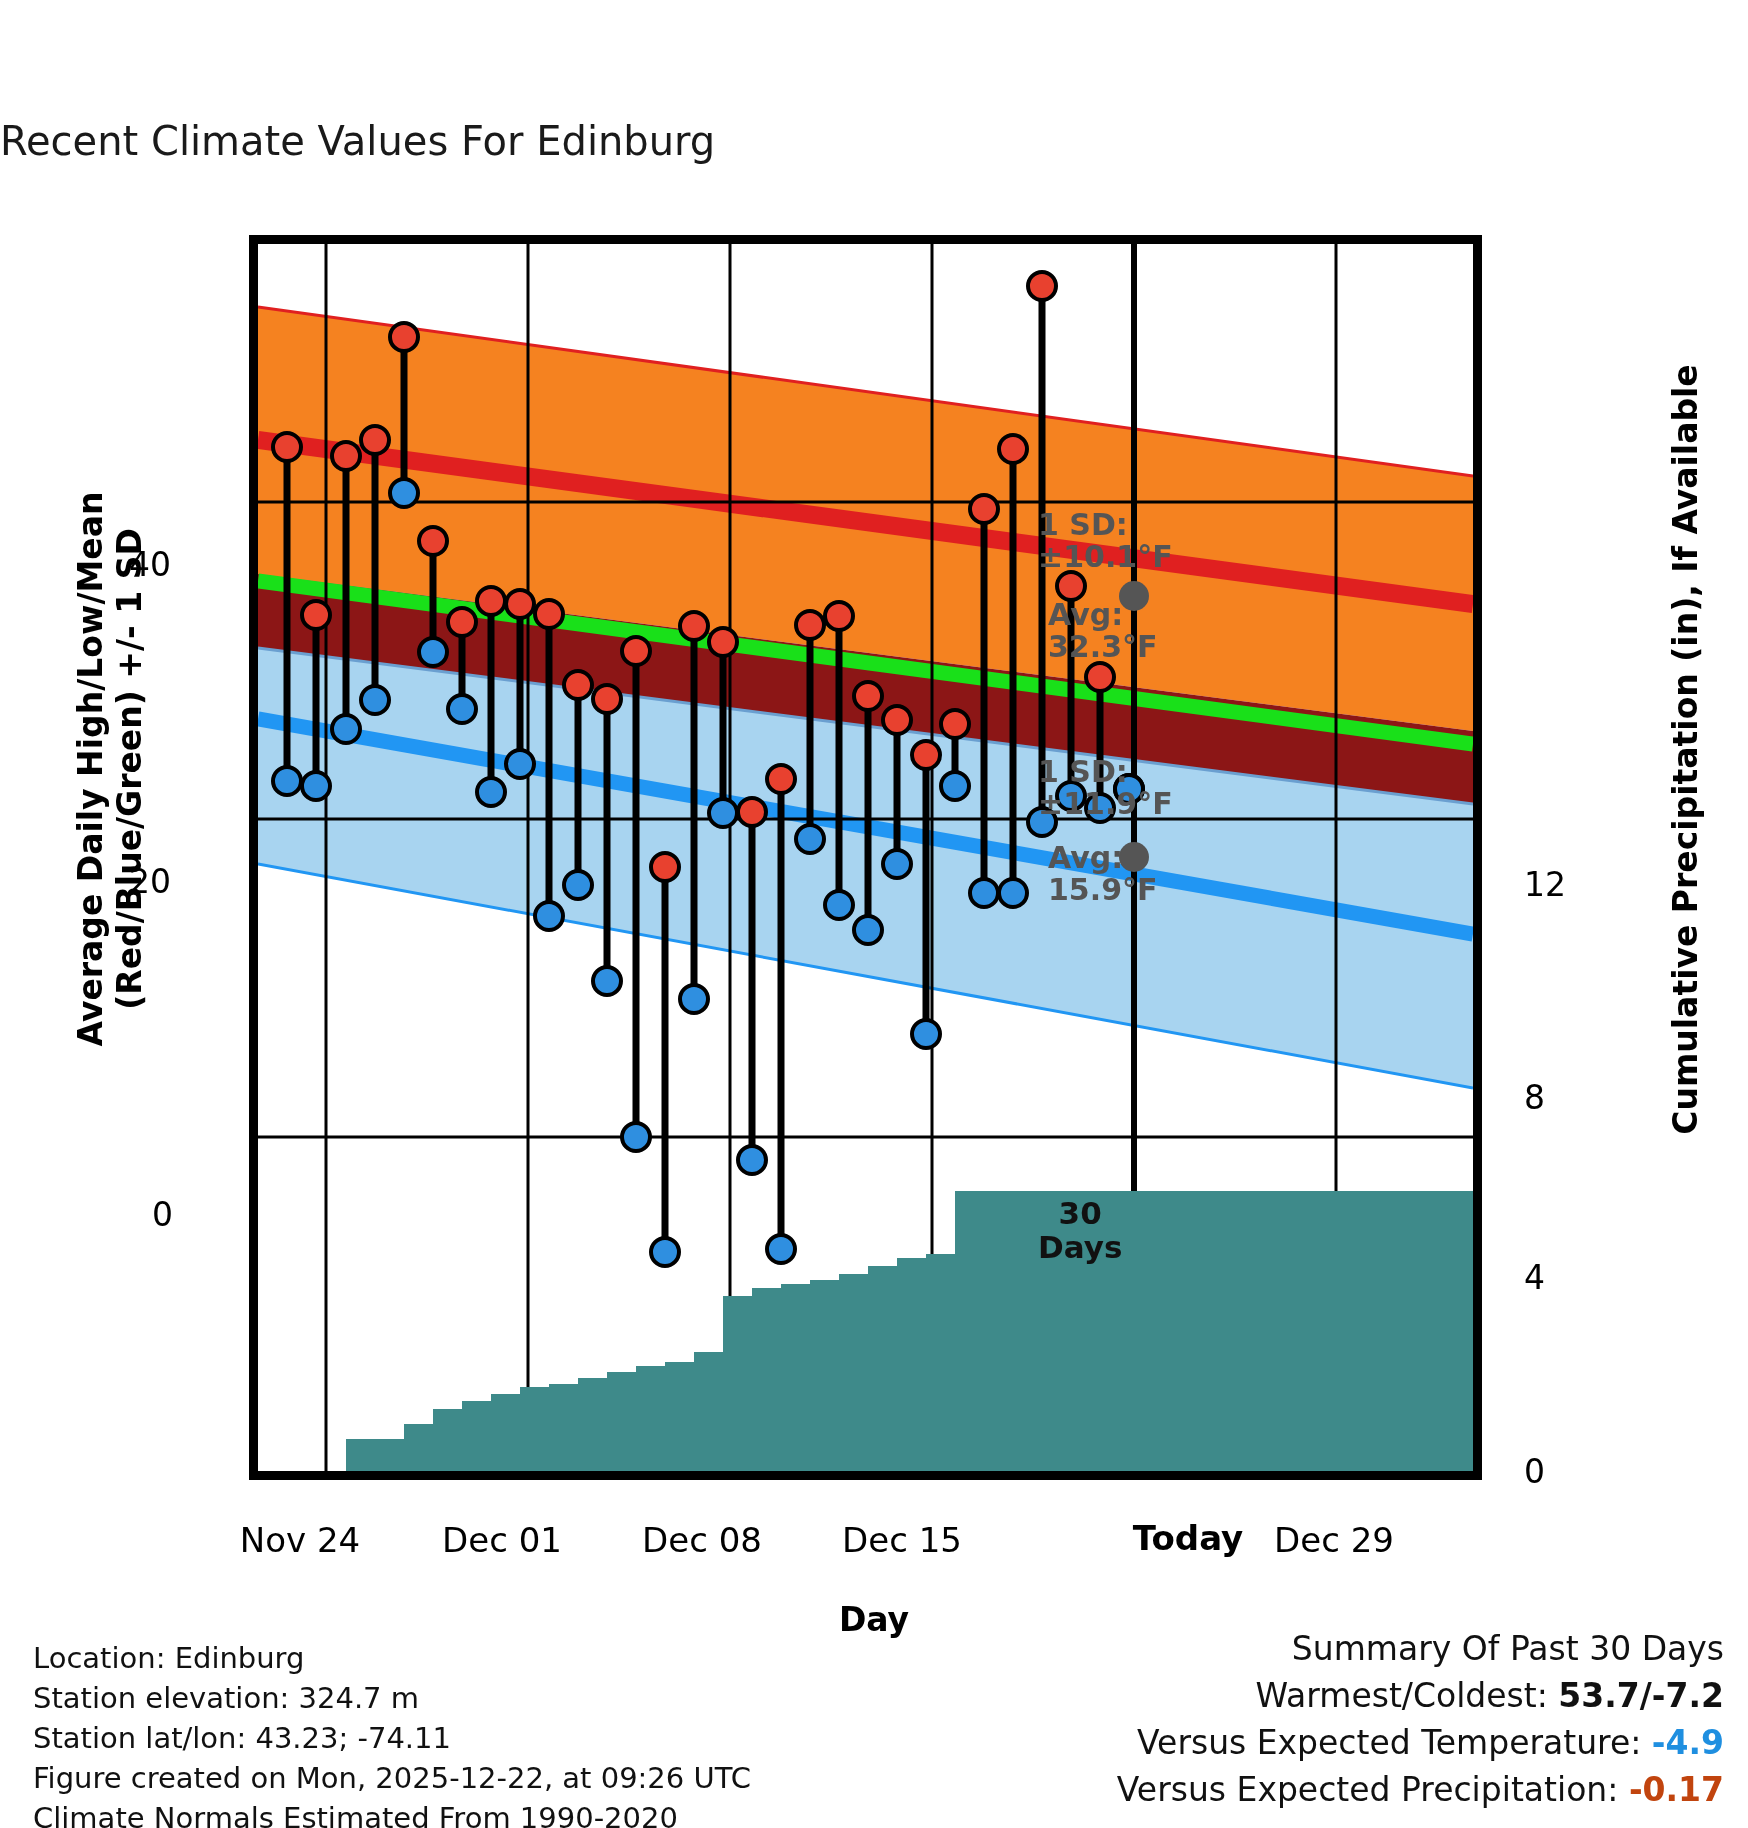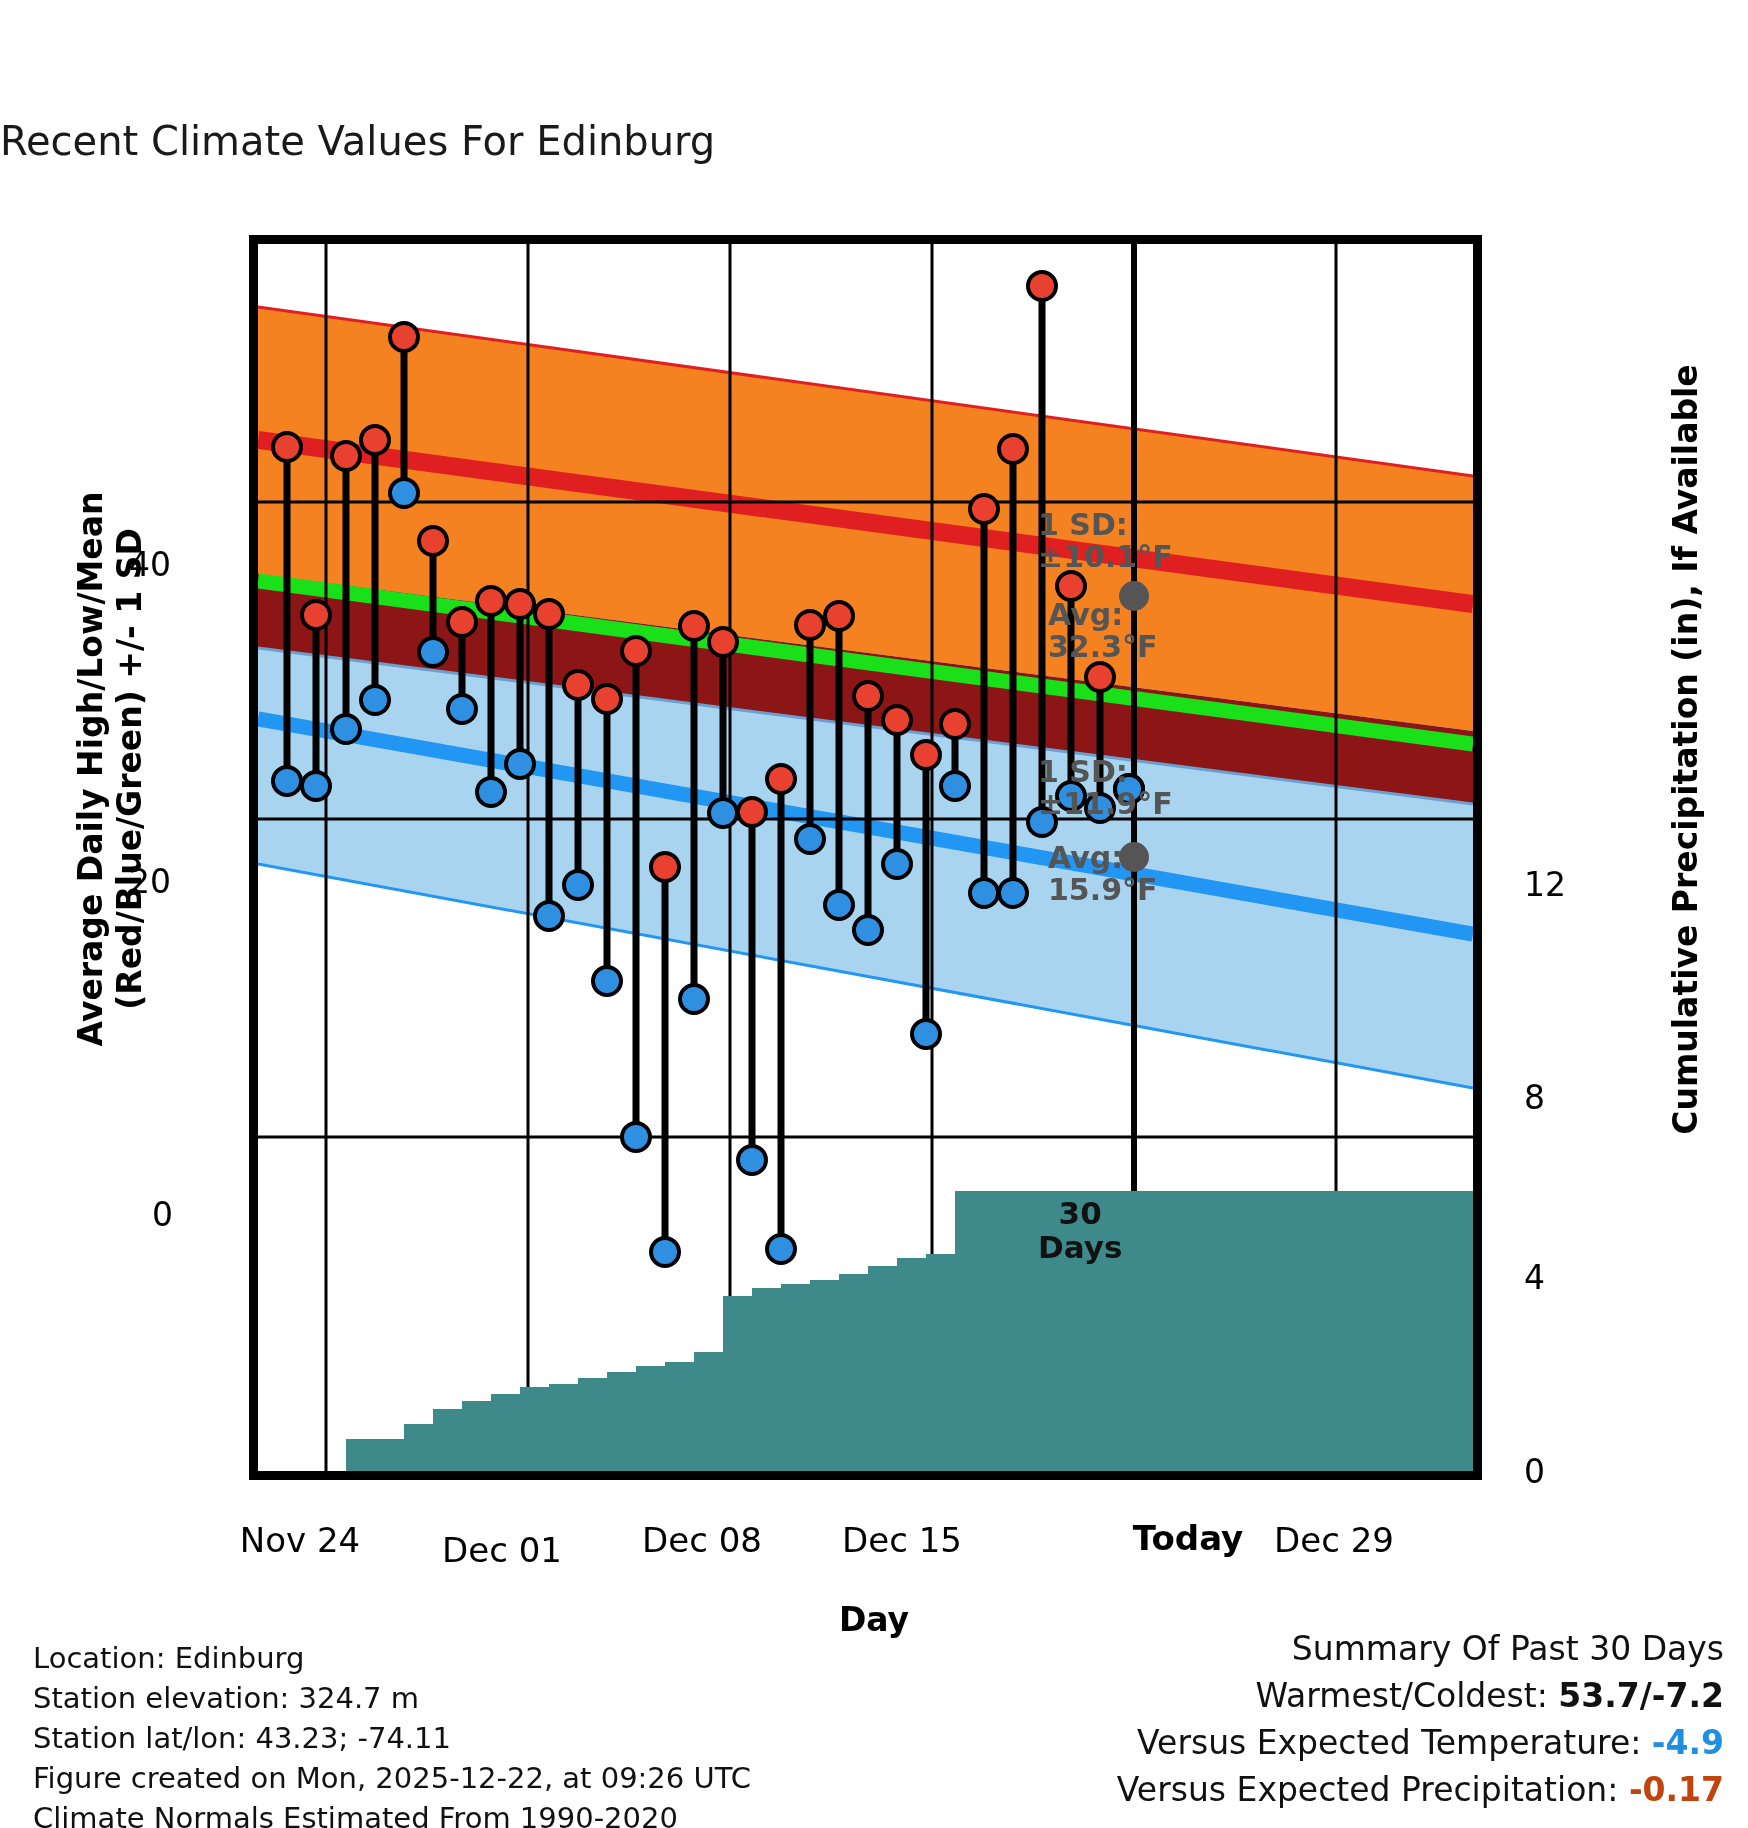--- a/index.html
+++ b/index.html
@@ -139,21 +139,21 @@
   <div class="tick-label" style="left:129px; top:545px;">40</div>
   <div class="tick-label" style="left:129px; top:862px;">20</div>
   <div class="tick-label" style="left:152px; top:1195px;">0</div>
 
   <div class="tick-label" style="left:1524px; top:865px;">12</div>
   <div class="tick-label" style="left:1524px; top:1078px;">8</div>
   <div class="tick-label" style="left:1524px; top:1258px;">4</div>
   <div class="tick-label" style="left:1524px; top:1452px;">0</div>
 
   <div class="xtick-label" style="left:190px; top:1520px; width:220px;">Nov 24</div>
-  <div class="xtick-label" style="left:392px; top:1520px; width:220px;margin-top:10px;">Dec 01</div>
+  <div class="xtick-label" style="left:392px; top:1520px; width:220px;">Dec 01</div>
   <div class="xtick-label" style="left:592px; top:1520px; width:220px;">Dec 08</div>
   <div class="xtick-label" style="left:792px; top:1520px; width:220px;">Dec 15</div>
   <div class="xtick-label" style="left:1078px; top:1518px; width:220px; font-weight:bold;">Today</div>
   <div class="xtick-label" style="left:1224px; top:1520px; width:220px;">Dec 29</div>
 
   <div class="plot-frame">
     <svg width="1215" height="1227" viewBox="0 0 1215 1227">
 
       <polygon points="0,63 1215,232 1215,487 0,330" fill="#F58220"></polygon>
 

